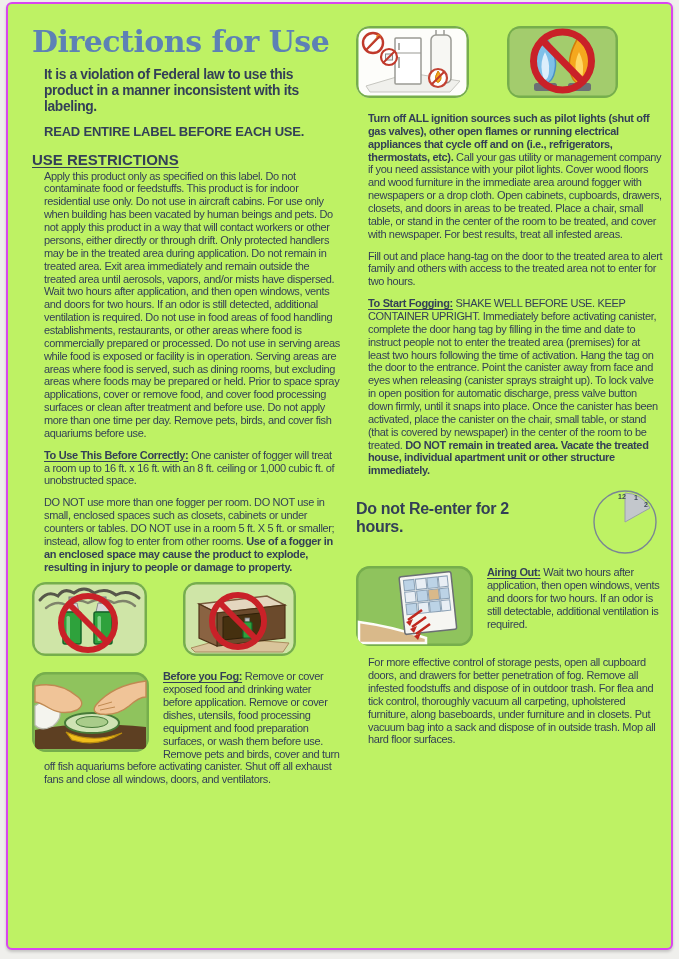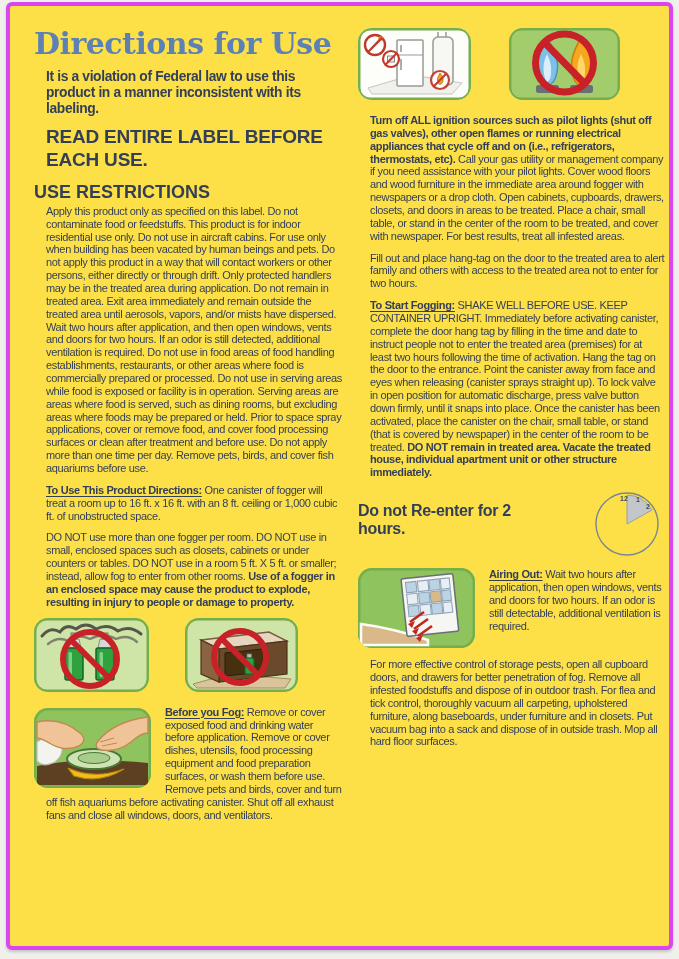--- a/index.html
+++ b/index.html
@@ -1,26 +1,26 @@
 <!DOCTYPE html>
 <html><head>
 <meta charset="utf-8">
 <style>
   html,body{margin:0;padding:0;}
   body{width:679px;height:959px;background:#efefec;font-family:"Liberation Sans",sans-serif;position:relative;overflow:hidden;}
-  .label{position:absolute;left:6px;right:6px;top:2px;bottom:9px;background:#fde047;border:4px solid #d946ef;border-radius:6px;box-shadow:0 2px 3px rgba(0,0,0,.18);overflow:hidden;}
+  .label{position:absolute;left:6px;right:6px;top:2px;bottom:9px;background:#bef264;border:2px solid #d946ef;border-radius:6px;box-shadow:0 2px 3px rgba(0,0,0,.18);overflow:hidden;}
   .cols{display:flex;gap:16px;padding:20px 20px 10px 24px;}
   .col{width:308px;flex:0 0 308px;color:#333f57;}
   .body, .b, p{font-size:11px;line-height:1.17;letter-spacing:-0.35px;}
   p{margin:0 0 9px 12px;}
   h1{font-family:"DejaVu Serif","Liberation Serif",serif;font-weight:bold;color:#5d81b5;font-size:30px;margin:0 0 8px 0;letter-spacing:-0.5px;}
   .bold{font-weight:bold;}
-  .caps{font-size:19px;font-weight:bold;letter-spacing:-0.2px;}
+  .caps{font-size:13px;font-weight:bold;letter-spacing:-0.2px;}
   .sect{font-weight:bold;text-decoration:underline;text-underline-offset:2px;}
-  .sect-blk{font-weight:bold;text-underline-offset:2px;font-size:18px;margin-bottom:2px;}
+  .sect-blk{font-weight:bold;text-decoration:underline;text-underline-offset:2px;font-size:15px;margin-bottom:2px;}
   .violation{font-weight:bold;font-size:13.8px;}
   .icon-row{display:flex;gap:36px;margin:8px 0 14px 0;}
   .ibox{border-radius:14px;overflow:hidden;line-height:0;flex:0 0 auto;}
   .float-icon{float:left;margin:2px 14px 6px 0;}
   .media-row{display:flex;gap:2px;margin:6px 0 10px 0;}
   .media-row .txt{flex:1;}
   .reenter-row{display:flex;align-items:flex-start;gap:38px;margin:4px 0 6px 0;}
   .reenter-row .rtxt{font-weight:bold;font-size:16px;letter-spacing:-0.3px;padding-top:14px;}
   .clearfix::after{content:"";display:block;clear:both;}
   svg text{font-family:"Liberation Sans",sans-serif;}
@@ -31,21 +31,21 @@
 <div class="label">
   <div class="cols">
 
     <div class="col">
       <h1>Directions for Use</h1>
       <p class="violation">It is a violation of Federal law to use this product in a manner inconsistent with its labeling.</p>
       <p class="caps" style="margin-bottom:11px;">READ ENTIRE LABEL BEFORE EACH USE.</p>
       <div class="sect-blk">USE RESTRICTIONS</div>
       <p class="body">Apply this product only as specified on this label. Do not contaminate food or feedstuffs. This product is for indoor residential use only. Do not use in aircraft cabins. For use only when building has been vacated by human beings and pets. Do not apply this product in a way that will contact workers or other persons, either directly or through drift. Only protected handlers may be in the treated area during application. Do not remain in treated area. Exit area immediately and remain outside the treated area until aerosols, vapors, and/or mists have dispersed. Wait two hours after application, and then open windows, vents and doors for two hours. If an odor is still detected, additional ventilation is required. Do not use in food areas of food handling establishments, restaurants, or other areas where food is commercially prepared or processed. Do not use in serving areas while food is exposed or facility is in operation. Serving areas are areas where food is served, such as dining rooms, but excluding areas where foods may be prepared or held. Prior to space spray applications, cover or remove food, and cover food processing surfaces or clean after treatment and before use. Do not apply more than one time per day. Remove pets, birds, and cover fish aquariums before use.</p>
       <p class="body">
-        <span class="sect">To Use This Product Directions:</span><span> One canister of fogger will treat a room up to 16 ft. x 16 ft. with an 8 ft. ceiling or 1,000 cubic ft. of unobstructed space.</span>
+        <span class="sect">To Use This Before Correctly:</span><span> One canister of fogger will treat a room up to 16 ft. x 16 ft. with an 8 ft. ceiling or 1,000 cubic ft. of unobstructed space.</span>
       </p>
       <p class="body">
         <span>DO NOT use more than one fogger per room. DO NOT use in small, enclosed spaces such as closets, cabinets or under counters or tables. DO NOT use in a room 5 ft. X 5 ft. or smaller; instead, allow fog to enter from other rooms. </span><span class="bold">Use of a fogger in an enclosed space may cause the product to explode, resulting in injury to people or damage to property.</span>
       </p>
 
       <div class="icon-row">
         <div class="ibox">
           <svg width="115" height="74" viewBox="0 0 115 74">
             <rect x="0" y="0" width="115" height="74" rx="13" fill="#cfe5a7" stroke="#76ae4c" stroke-width="5"></rect>
             <path d="M8 18 Q16 8 26 14 Q32 5 42 11 Q52 3 62 11 Q74 5 84 13 Q96 7 107 16" stroke="#56564a" fill="none" stroke-width="3" stroke-linecap="round"></path>

